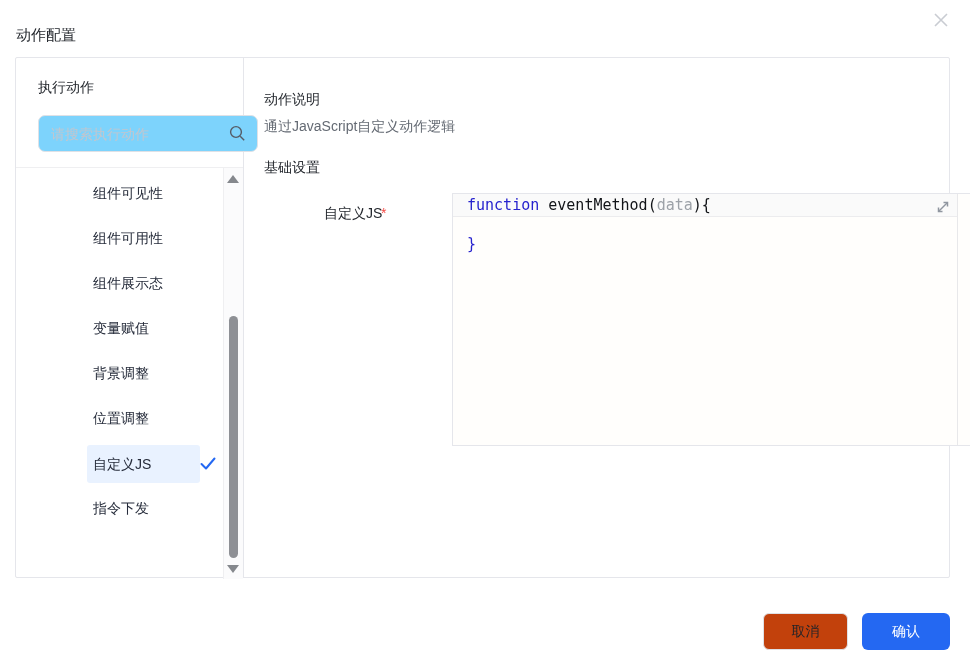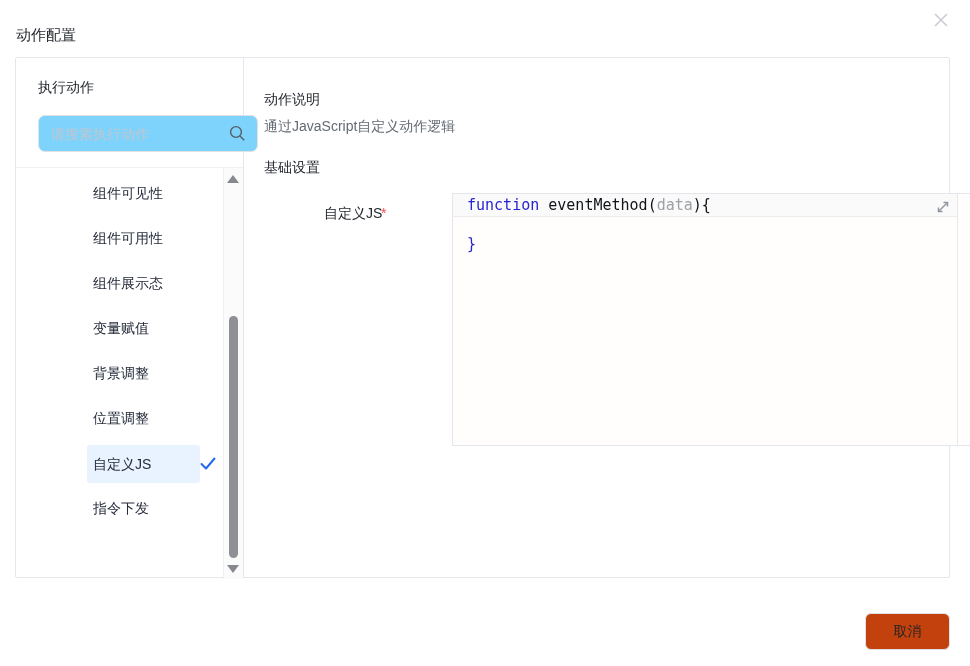--- a/index.html
+++ b/index.html
@@ -173,13 +173,14 @@
           <path d="M8.5 3.5 H12.5 V7.5" fill="none" stroke="#9096a0" stroke-width="1.5"></path>
           <path d="M3.5 8.5 V12.5 H7.5" fill="none" stroke="#9096a0" stroke-width="1.5"></path>
         </svg>
       </div>
     </div>
   </div>
 </div>
 
 <div class="abs footer">
   <button class="btn btn-cancel">取消</button>
+  <button class="btn btn-confirm">确认</button>
 </div>
 
 </body></html>

